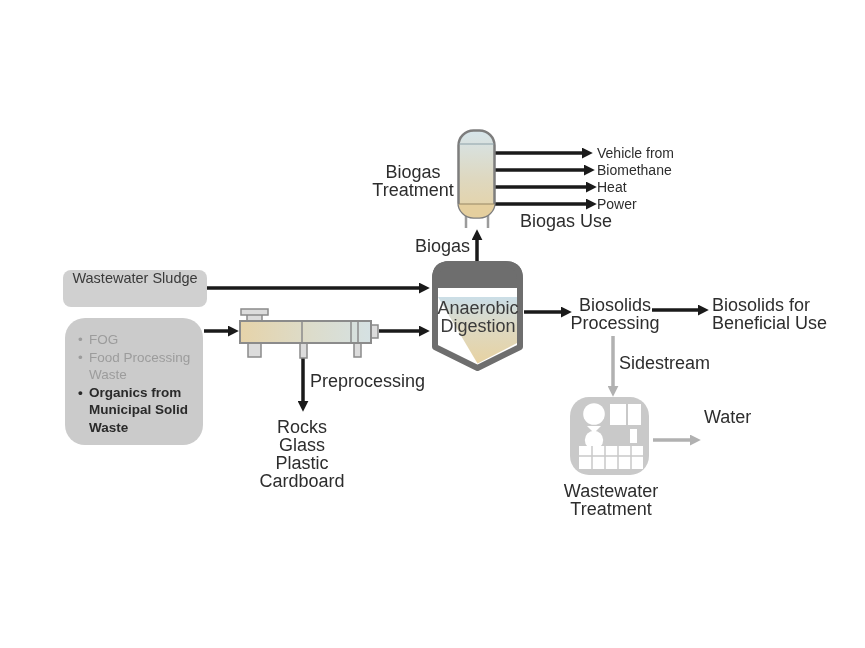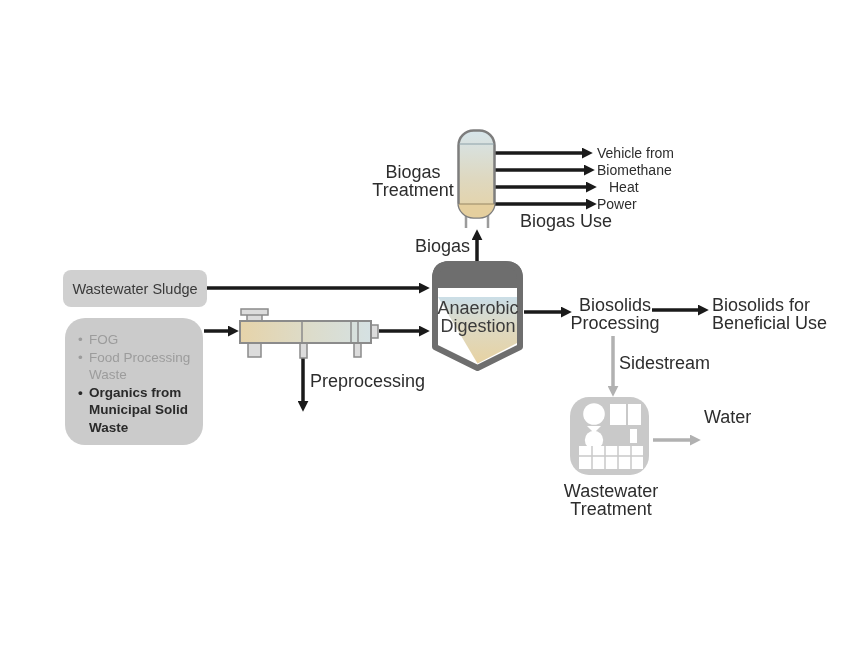--- a/index.html
+++ b/index.html
@@ -6,21 +6,21 @@
   .canvas {
     position:relative; width:865px; height:648px; background:#ffffff;
     font-family:"Liberation Sans", sans-serif; overflow:hidden;
   }
   svg.layer { position:absolute; left:0; top:0; width:865px; height:648px; }
   .label { position:absolute; color:#2d2d2d; font-size:18px; line-height:18px; white-space:nowrap; }
   .center { text-align:center; }
   .right  { text-align:right; }
   .box {
     position:absolute; background:#d0d0d0; border-radius:8px;
-    display:flex; align-items:center; justify-content:center;
+    display:flex; justify-content:center;
     color:#3a3a3a; font-size:14.5px;
   }
   .panel {
     position:absolute; left:65px; top:318px; width:138px; height:127px;
     background:#cbcbcb; border-radius:20px; box-sizing:border-box;
     padding:13px 8px 0 13px; font-size:13.5px; line-height:17.5px; color:#9c9c9c;
   }
   .bullet-row { display:flex; }
   .bullet-row .dot { width:11px; flex:0 0 11px; }
   .bullet-row.bold { color:#2a2a2a; font-weight:bold; }
@@ -156,36 +156,42 @@
       <span class="dot">•</span>
       <span>Food Processing Waste</span>
     </div>
     <div class="bullet-row bold">
       <span class="dot">•</span>
       <span>Organics from Municipal Solid Waste</span>
     </div>
   </div>
 
   <div class="label" style="left:310px; top:372px;">Preprocessing</div>
+  <div class="label center" style="left:252px; top:418px; width:100px;">
+    <div>Rocks</div>
+    <div>Glass</div>
+    <div>Plastic</div>
+    <div>Cardboard</div>
+  </div>
 
   <div class="label center" style="left:432px; top:299px; width:92px; color:#3b3b3b;">
     <div>Anaerobic</div>
     <div>Digestion</div>
   </div>
 
   <div class="label right" style="left:400px; top:237px; width:70px;">Biogas</div>
   <div class="label center" style="left:363px; top:163px; width:100px;">
     <div>Biogas</div>
     <div>Treatment</div>
   </div>
   <div class="label" style="left:520px; top:212px;">Biogas Use</div>
 
   <div class="uses-label" style="top:145px;">Vehicle from</div>
   <div class="uses-label" style="top:162px;">Biomethane</div>
-  <div class="uses-label" style="top:179px;margin-left:12px;">Heat</div>
+  <div class="uses-label" style="top:179px;">Heat</div>
   <div class="uses-label" style="top:196px;">Power</div>
 
   <div class="label center" style="left:570px; top:296px; width:90px;">
     <div>Biosolids</div>
     <div>Processing</div>
   </div>
   <div class="label" style="left:712px; top:296px;">
     <div>Biosolids for</div>
     <div>Beneficial Use</div>
   </div>

